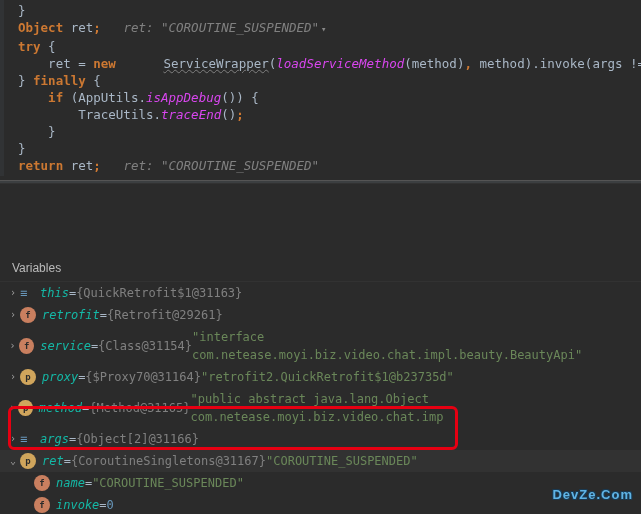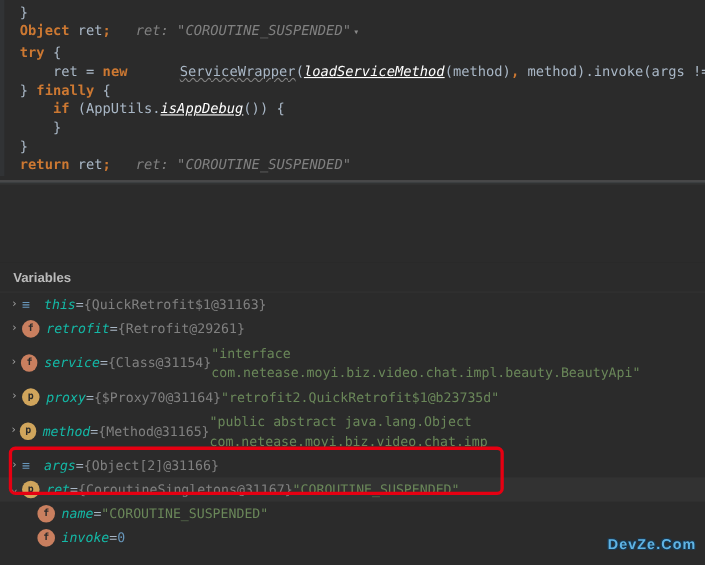--- a/index.html
+++ b/index.html
@@ -18,41 +18,40 @@
       padding: 2px 0;
       border-left: 4px solid #313335;
     }
     .code-line {
       padding: 0 10px 0 14px;
       line-height: 17px;
       white-space: pre;
       font-size: 12.5px;
     }
     .k-orange { color: #cc7832; font-weight: bold; }
-    .k-yellow { color: #ffffff; font-style: italic; text-decoration: underline; }
+    .k-yellow { color: #d946ef; font-style: italic; }
     .k-gray { color: #808080; font-style: italic; }
     .k-white { color: #a9b7c6; }
     .k-under { text-decoration: underline wavy #808080; text-decoration-thickness: 1px; margin-left: 40px; }
     .divider {
       height: 3px;
       background: #3c3f41;
       border-top: 1px solid #555;
       margin-top: 4px;
     }
     .spacer { height: 72px; background: #2b2b2b; border-top: 1px solid #323232;}
     .variables-panel {
       background: #2b2b2b;
     }
     .panel-header {
       padding: 6px 12px;
       color: #bbbbbb;
       font-family: -apple-system, 'Segoe UI', sans-serif;
       font-size: 12px;
       border-bottom: 1px solid #323232;
-      font-weight: bold;
     }
     .var-row {
       display: flex;
       align-items: center;
       padding: 2px 6px;
       line-height: 18px;
       font-size: 12px;
       font-family: 'Menlo', 'Consolas', monospace;
     }
     .arrow {
@@ -108,20 +107,21 @@
 </head>
 <body>
 
 <div class="code-area">
   <div class="code-line"><span class="k-white">}</span></div>
   <div class="code-line"><span class="k-orange">Object </span><span class="k-white">ret</span><span class="k-orange">;   </span><span class="k-gray">ret: "COROUTINE_SUSPENDED"</span><span class="chev">▾</span></div>
   <div class="code-line"><span class="k-orange">try </span><span class="k-white">{</span></div>
   <div class="code-line"><span class="k-white">    ret </span><span class="k-white">= </span><span class="k-orange">new </span><span class="k-white k-under">ServiceWrapper</span><span class="k-white">(</span><span class="k-yellow">loadServiceMethod</span><span class="k-white">(method)</span><span class="k-orange">, </span><span class="k-white">method).invoke(args !=</span></div>
   <div class="code-line"><span class="k-white">} </span><span class="k-orange">finally </span><span class="k-white">{</span></div>
   <div class="code-line"><span>    </span><span class="k-orange">if </span><span class="k-white">(AppUtils.</span><span class="k-yellow">isAppDebug</span><span class="k-white">()) {</span></div>
+  <div class="code-line"><span class="k-white">        TraceUtils.</span><span class="k-yellow">traceEnd</span><span class="k-white">()</span><span class="k-orange">;</span></div>
   <div class="code-line"><span class="k-white">    }</span></div>
   <div class="code-line"><span class="k-white">}</span></div>
   <div class="code-line"><span class="k-orange">return </span><span class="k-white">ret</span><span class="k-orange">;   </span><span class="k-gray">ret: "COROUTINE_SUSPENDED"</span></div>
 </div>
 
 <div class="divider"></div>
 <div class="spacer"></div>
 
 <div class="variables-panel">
   <div class="panel-header">Variables</div>

